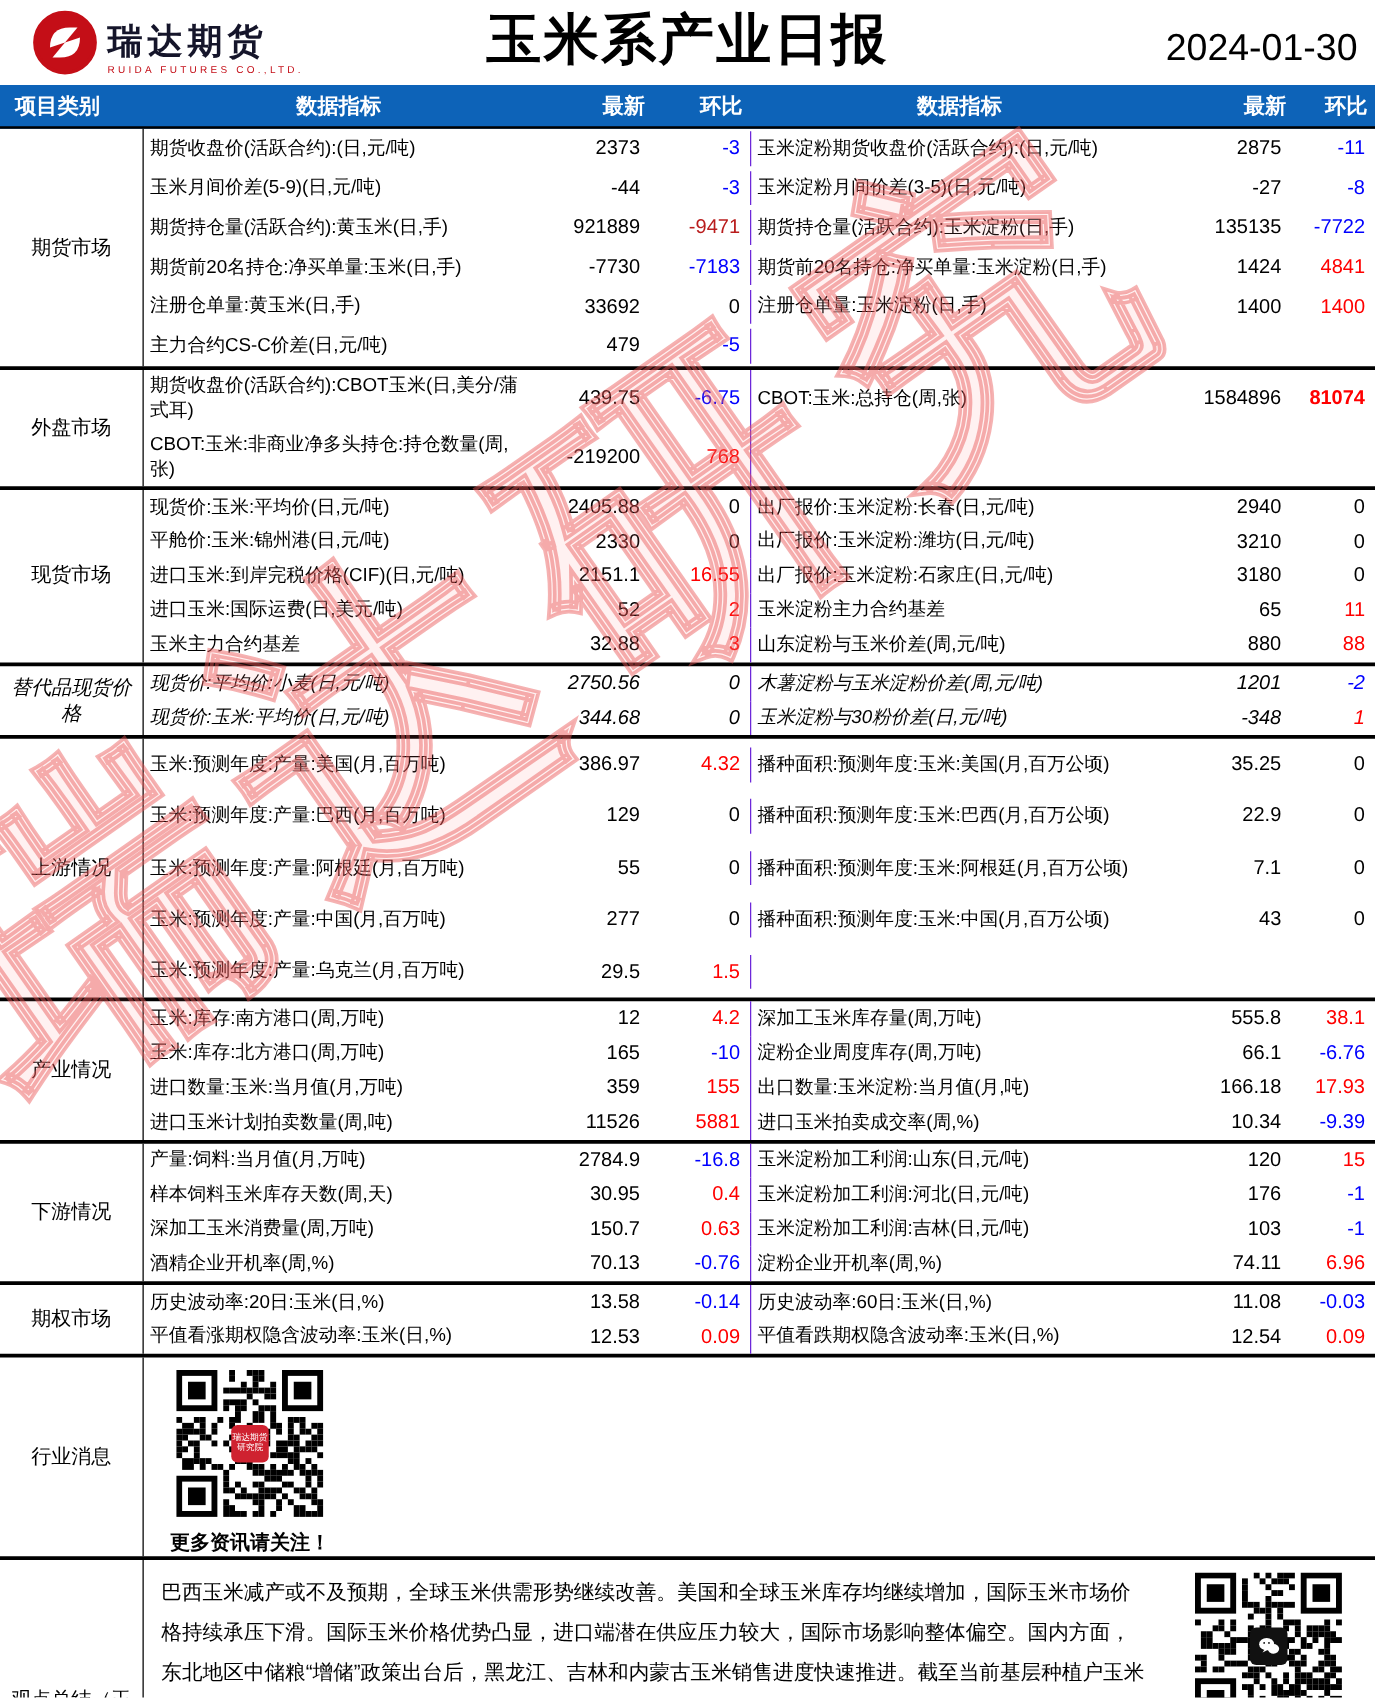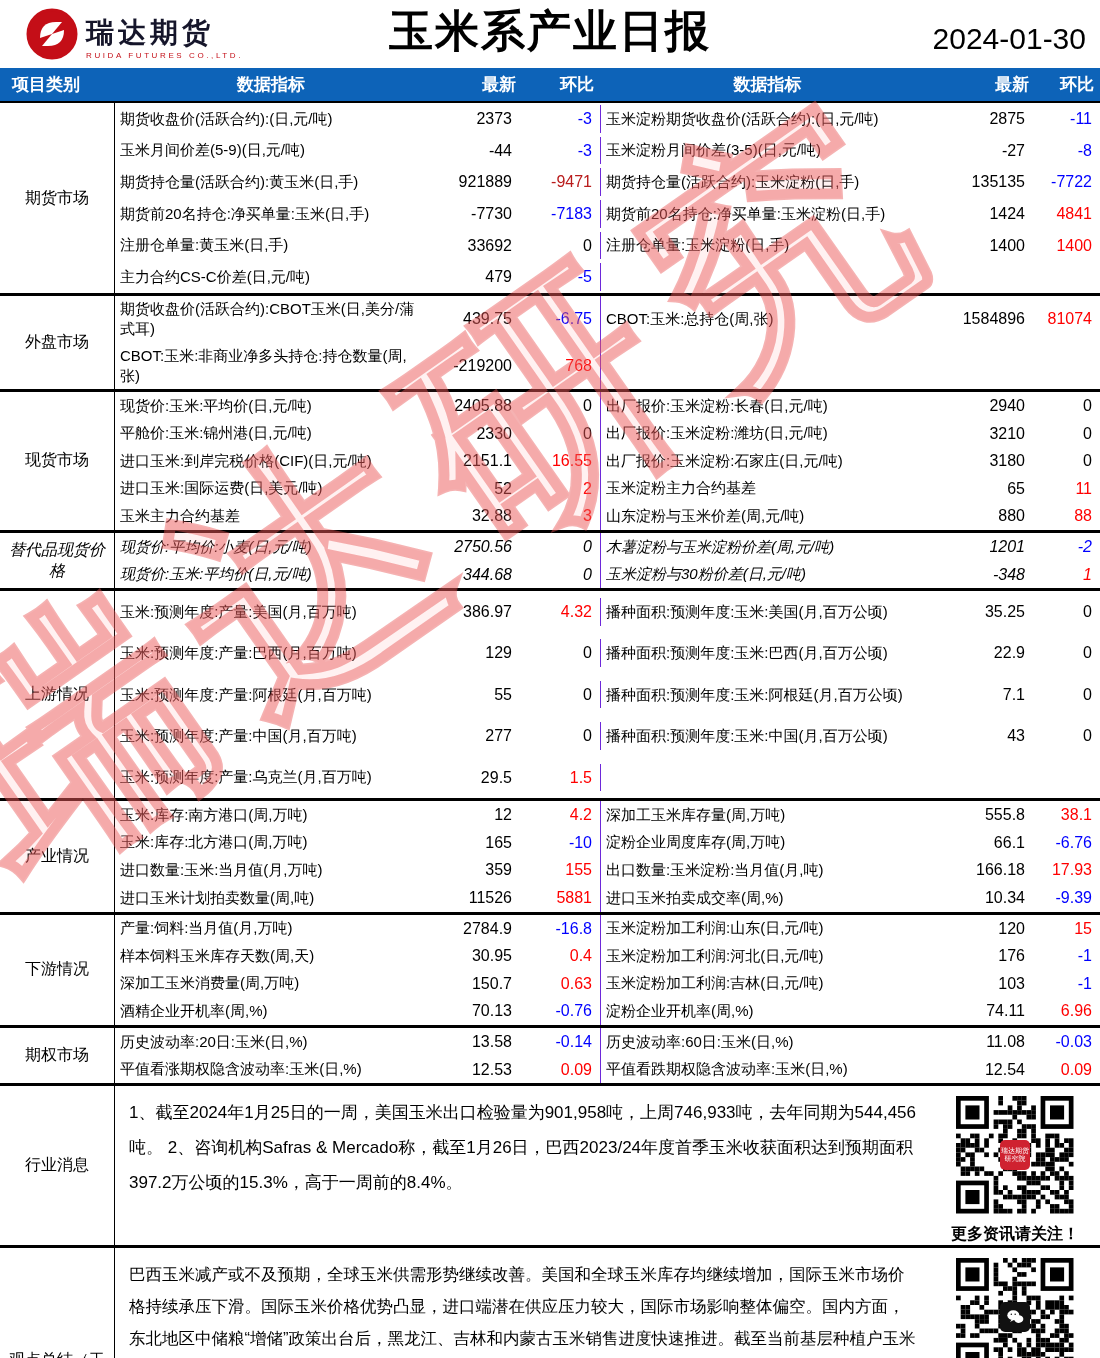--- a/index.html
+++ b/index.html
@@ -133,21 +133,21 @@
         </div>
       </div>
       <div class="section" style="min-height: 92px;">
         <div class="cat">外盘市场</div>
         <div class="grid">
           <div class="cell lab">期货收盘价(活跃合约):CBOT玉米(日,美分/蒲式耳)</div>
           <div class="cell val">439.75</div>
           <div class="cell chg" style="color: rgb(0, 0, 255);">-6.75</div>
           <div class="cell lab rlab">CBOT:玉米:总持仓(周,张)</div>
           <div class="cell val">1584896</div>
-          <div class="cell chg" style="color: rgb(255, 0, 0);">81074</div>
+          <div class="cell chg" style="color: rgb(255, 0, 0); font-weight: bold;">81074</div>
           <div class="cell lab">CBOT:玉米:非商业净多头持仓:持仓数量(周,张)</div>
           <div class="cell val">-219200</div>
           <div class="cell chg" style="color: rgb(255, 0, 0);">768</div>
           <div class="cell lab rlab"></div>
           <div class="cell val"></div>
           <div class="cell chg"></div>
         </div>
       </div>
       <div class="section" style="min-height: 120px;">
         <div class="cat">现货市场</div>
@@ -308,21 +308,20 @@
           <div class="cell chg" style="color: rgb(255, 0, 0);">0.09</div>
           <div class="cell lab rlab">平值看跌期权隐含波动率:玉米(日,%)</div>
           <div class="cell val">12.54</div>
           <div class="cell chg" style="color: rgb(255, 0, 0);">0.09</div>
         </div>
       </div>
     </div>
 
   <div class="txtsec" style="min-height:156px">
     <div class="cat">行业消息</div>
-    <div class="txtbody">1、截至2024年1月25日的一周，美国玉米出口检验量为901,958吨，上周746,933吨，去年同期为544,456吨。 2、咨询机构Safras &amp; Mercado称，截至1月26日，巴西2023/24年度首季玉米收获面积达到预期面积397.2万公顷的15.3%，高于一周前的8.4%。</div>
     <div class="qrcol">
       <div class="qrwrap">
         <div id="qr1"><svg width="117.5" height="117.5" viewBox="0 0 117.5 117.5">
               <rect width="117.5" height="117.5" fill="#fff"></rect>
               <rect x="42.300000000000004" y="0" width="4.7" height="4.7" fill="#000"></rect>
               <rect x="56.400000000000006" y="0" width="4.7" height="4.7" fill="#000"></rect>
               <rect x="61.1" y="0" width="4.7" height="4.7" fill="#000"></rect>
               <rect x="65.8" y="0" width="4.7" height="4.7" fill="#000"></rect>
               <rect x="42.300000000000004" y="4.7" width="4.7" height="4.7" fill="#000"></rect>
               <rect x="61.1" y="4.7" width="4.7" height="4.7" fill="#000"></rect>

